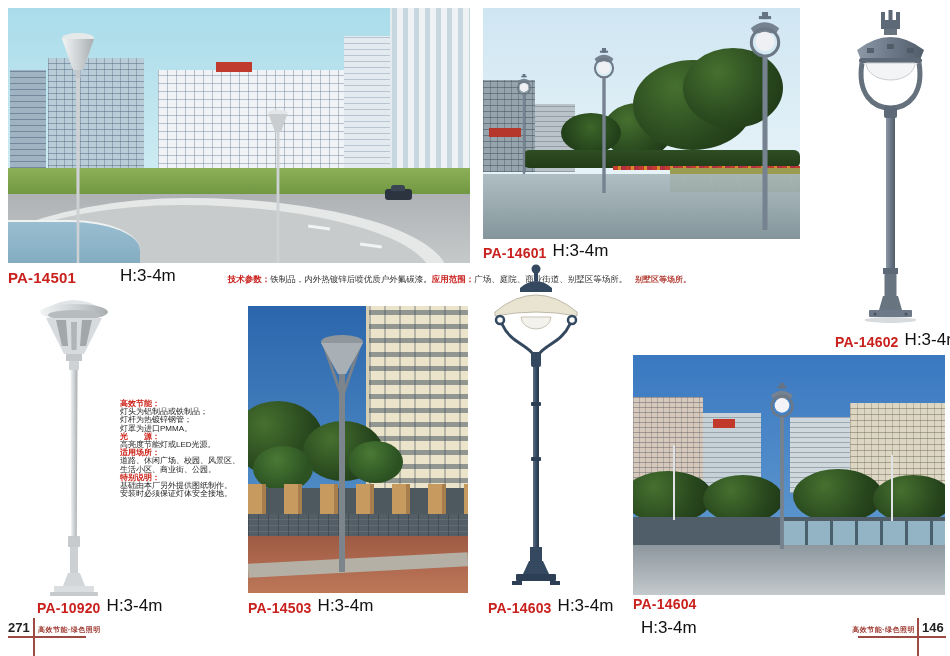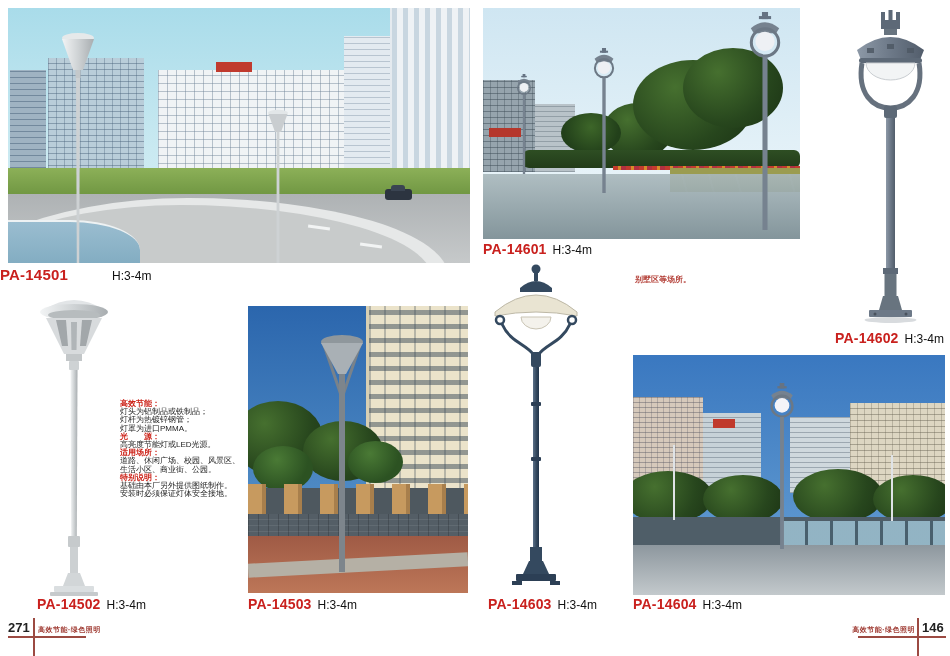--- a/index.html
+++ b/index.html
@@ -5,21 +5,21 @@
   * { margin:0; padding:0; box-sizing:border-box; }
   html,body { background:#ffffff; }
   body { font-family:"Liberation Sans","DejaVu Sans",sans-serif; }
   #canvas { position:relative; width:950px; height:656px; background:#fff; overflow:hidden; }
   .photo { position:absolute; overflow:hidden; background:#cfe2ec; }
 
   
   .plabel { position:absolute; display:flex; align-items:flex-end; gap:6px; white-space:nowrap; }
   .pcode { font-size:14px; font-weight:bold; color:#c9211e; letter-spacing:.2px; }
   .plabel-main .pcode { font-size:15px; }
-  .pheight { font-size:12px; color:#111; }
+  .pheight { font-size:17px; color:#111; }
   .specline { display:flex; align-items:baseline; margin-left:8px; font-size:8.5px; color:#333; letter-spacing:0; }
   .specline .red { color:#c9211e; font-weight:bold; }
 
   
   #materials { position:absolute; left:120px; top:400px; width:126px; font-size:8px; line-height:8.2px; color:#222; }
   #materials .red { color:#cc2218; font-weight:bold; }
 
   
   #description { position:absolute; left:635px; top:272px; width:182px; font-size:8px; line-height:16.5px; color:#b5423a; font-weight:bold; }
 
@@ -178,23 +178,29 @@
       <rect x="19.5" y="40" width="5" height="8" fill="#c4c8ca"></rect>
       <path d="M20,48 L24,48 L23.2,235 L20.8,235 Z" fill="#cdd1d3"></path>
     </svg>
     <svg class="p1-lamp2" viewBox="0 0 30 156">
       <ellipse cx="15" cy="5" rx="10" ry="3.2" fill="#e2e6e8"></ellipse>
       <path d="M5.5,6 L24.5,6 L18,24 L12,24 Z" fill="#c9cdd0"></path>
       <rect x="13.6" y="24" width="2.8" height="132" fill="#ced2d4"></rect>
     </svg>
   </div>
 
-  <div class="plabel plabel-main" style="left:0; top:266px;gap:44px;">
+  <div class="plabel plabel-main" style="left:8px; top:266px;gap:44px;">
     <span class="pcode">PA-14501</span>
     <span class="pheight">H:3-4m</span>
+    <span class="specline">
+      <span class="red">技术参数：</span>
+      <span>铁制品，内外热镀锌后喷优质户外氟碳漆。</span>
+      <span class="red">应用范围：</span>
+      <span>广场、庭院、商业街道、别墅区等场所。</span>
+    </span>
   </div>
 
   <svg id="lamp14502" viewBox="0 0 150 301">
     <defs>
         <linearGradient id="gs2" x1="0" y1="0" x2="1" y2="0">
       <stop offset="0" stop-color="#f2f4f5"></stop>
           <stop offset=".5" stop-color="#cfd3d5"></stop>
           <stop offset="1" stop-color="#a8adb0"></stop>
     </linearGradient>
       </defs>
@@ -383,32 +389,32 @@
       <rect x="17" y="4" width="12" height="3" fill="#667383"></rect>
         <rect x="20" y="0" width="6" height="7" fill="#667383"></rect>
       <path d="M9,16 Q23,4 37,16 L34,21 L12,21 Z" fill="#76828f"></path>
       <circle cx="23" cy="30" r="13.5" fill="none" stroke="#6c7885" stroke-width="3"></circle>
       <circle cx="23" cy="29" r="9.5" fill="#f4f4f8"></circle>
       <rect x="20.5" y="44" width="5" height="171" fill="#76828f"></rect>
     </svg>
   </div>
 
   <div class="plabel" style="left:37px; top:596px;">
-    <span class="pcode">PA-14502</span>
+    <span class="pcode">PA-10920</span>
     <span class="pheight">H:3-4m</span>
   </div>
   <div class="plabel" style="left:248px; top:596px;">
     <span class="pcode">PA-14503</span>
     <span class="pheight">H:3-4m</span>
   </div>
   <div class="plabel" style="left:488px; top:596px;">
     <span class="pcode">PA-14603</span>
     <span class="pheight">H:3-4m</span>
   </div>
-  <div class="plabel" style="left:633px; top:596px;">
+  <div class="plabel" style="left:633px; top:596px;flex-direction:column;">
     <span class="pcode">PA-14604</span>
     <span class="pheight">H:3-4m</span>
   </div>
 
   <span class="pagenum" style="left:8px; top:620px;">271</span>
   <div class="redline-v" style="left:33px; top:618px; height:38px;"></div>
   <span class="slogan" style="left:38px; top:625px;">高效节能·绿色照明</span>
   <div class="redline-h" style="left:8px; top:636px; width:78px;"></div>
 
   <div class="redline-h" style="left:858px; top:636px; width:88px;"></div>

